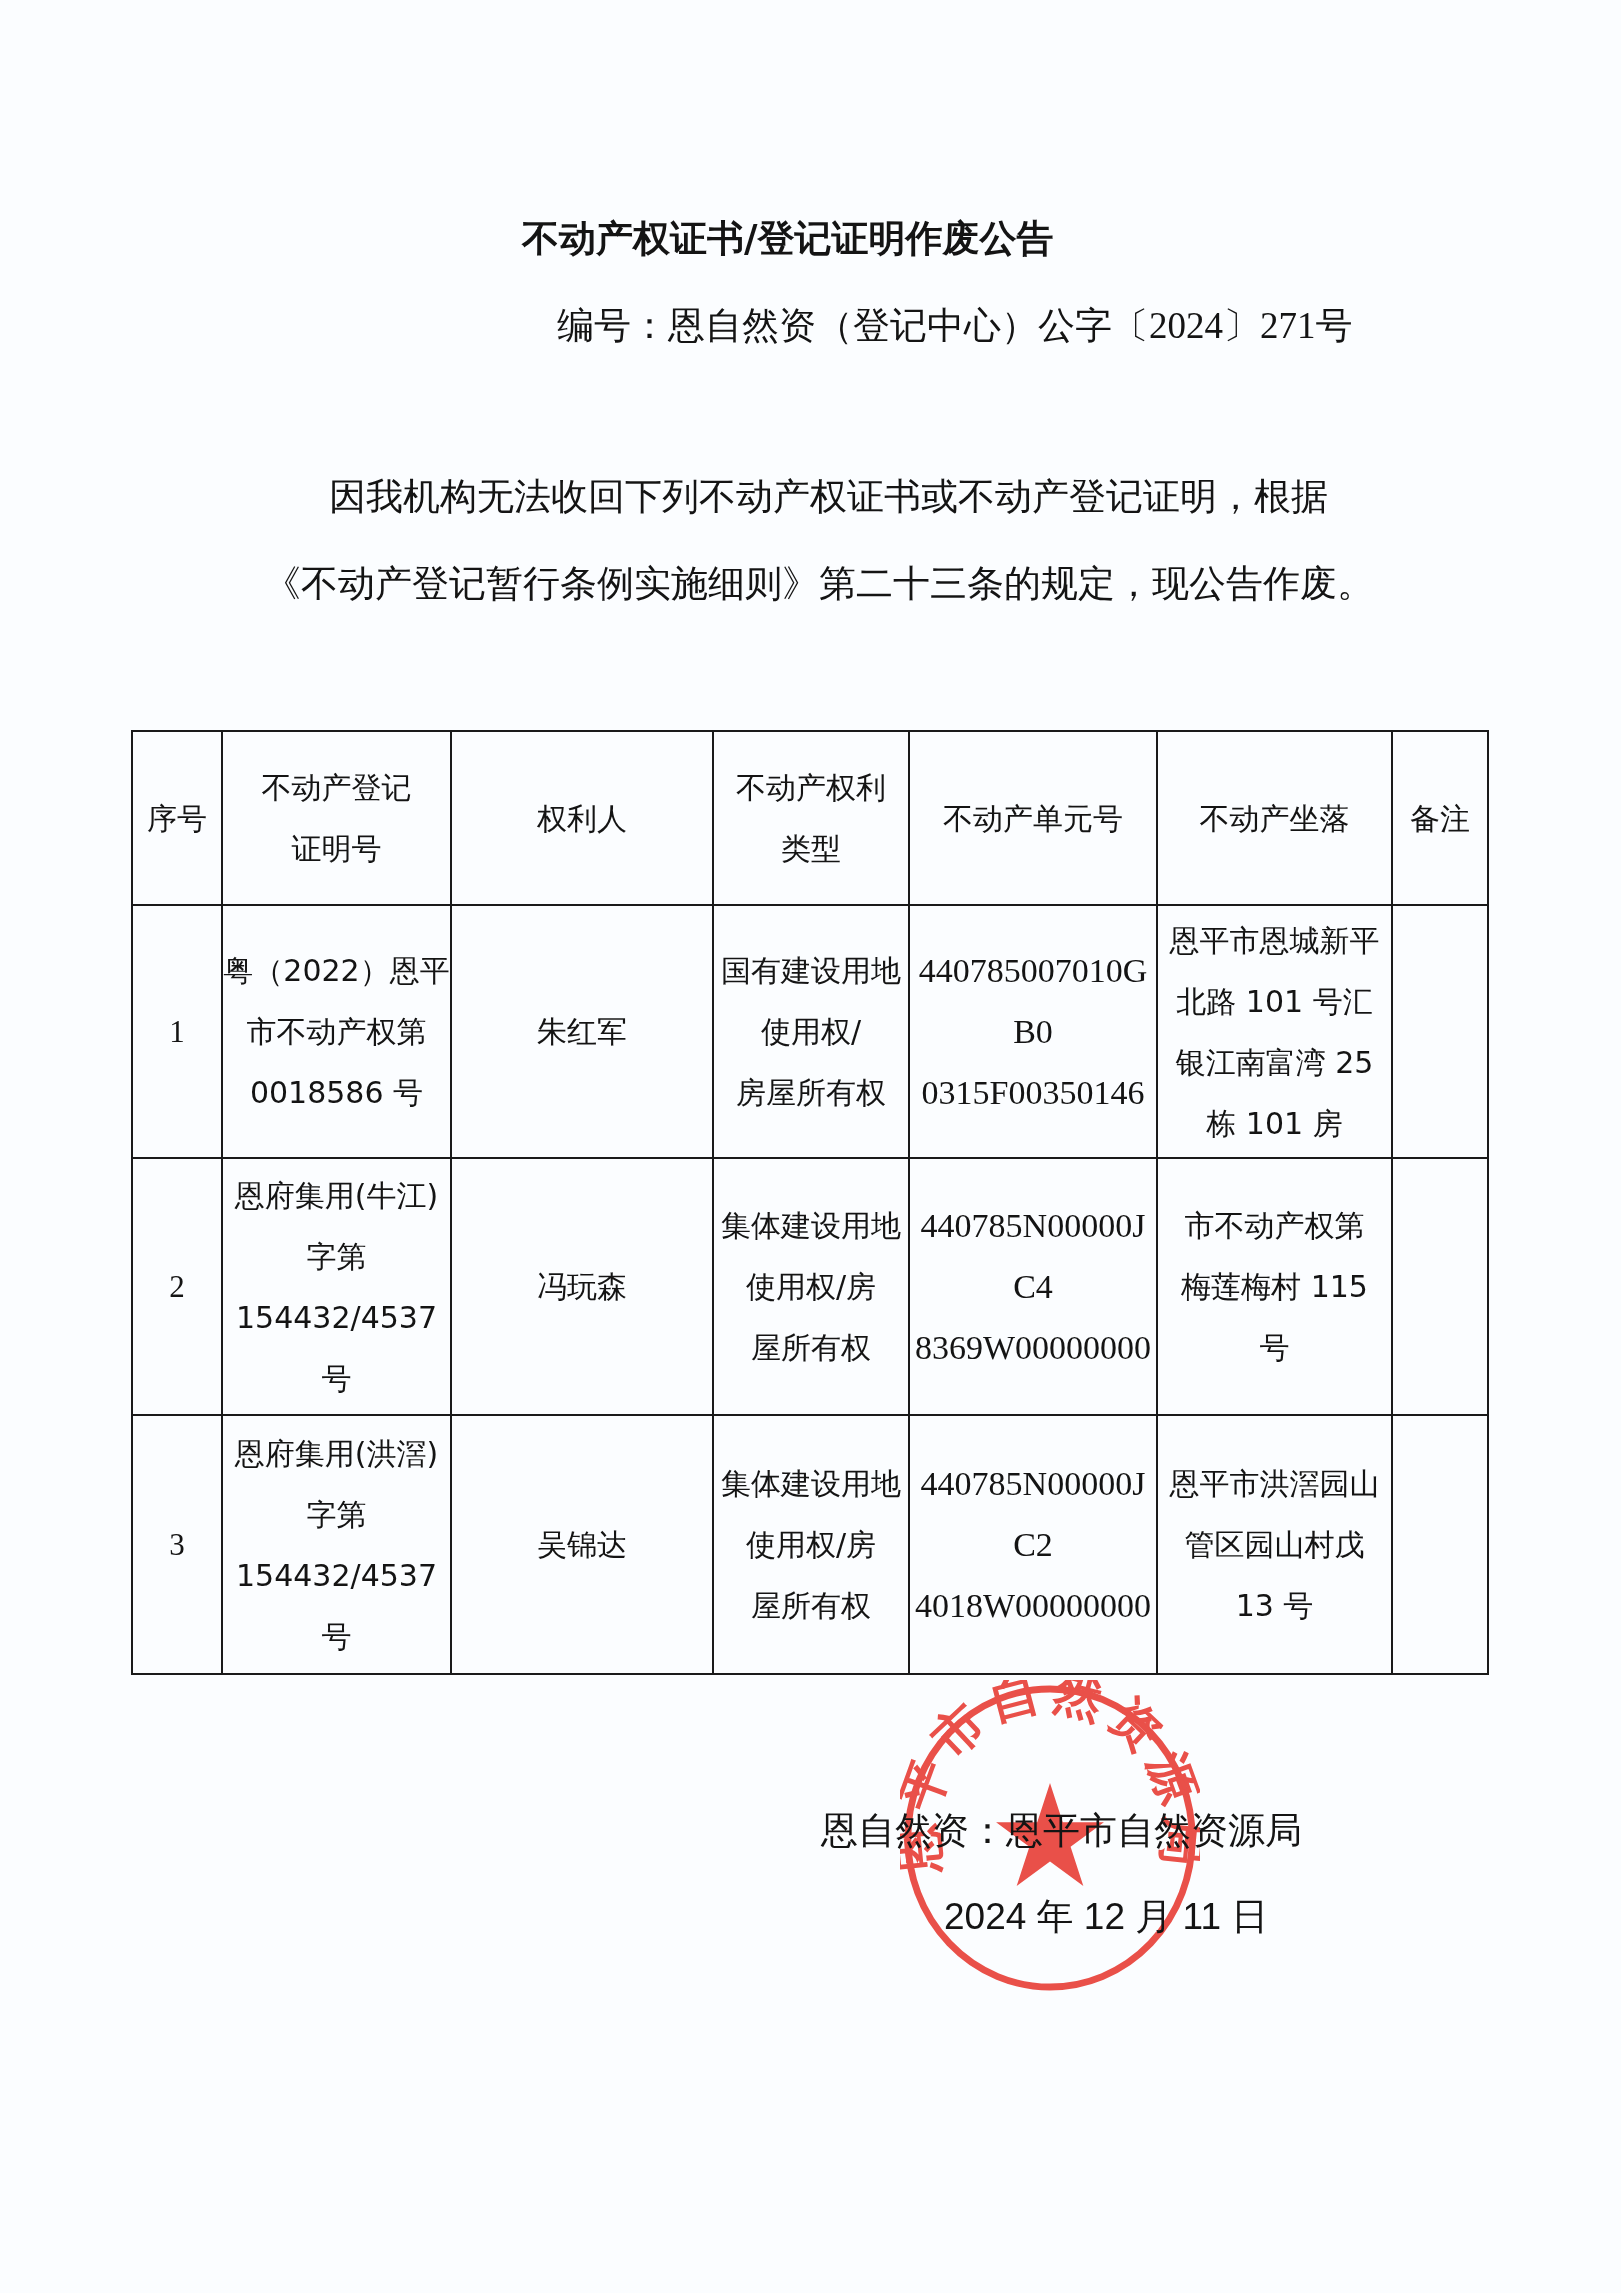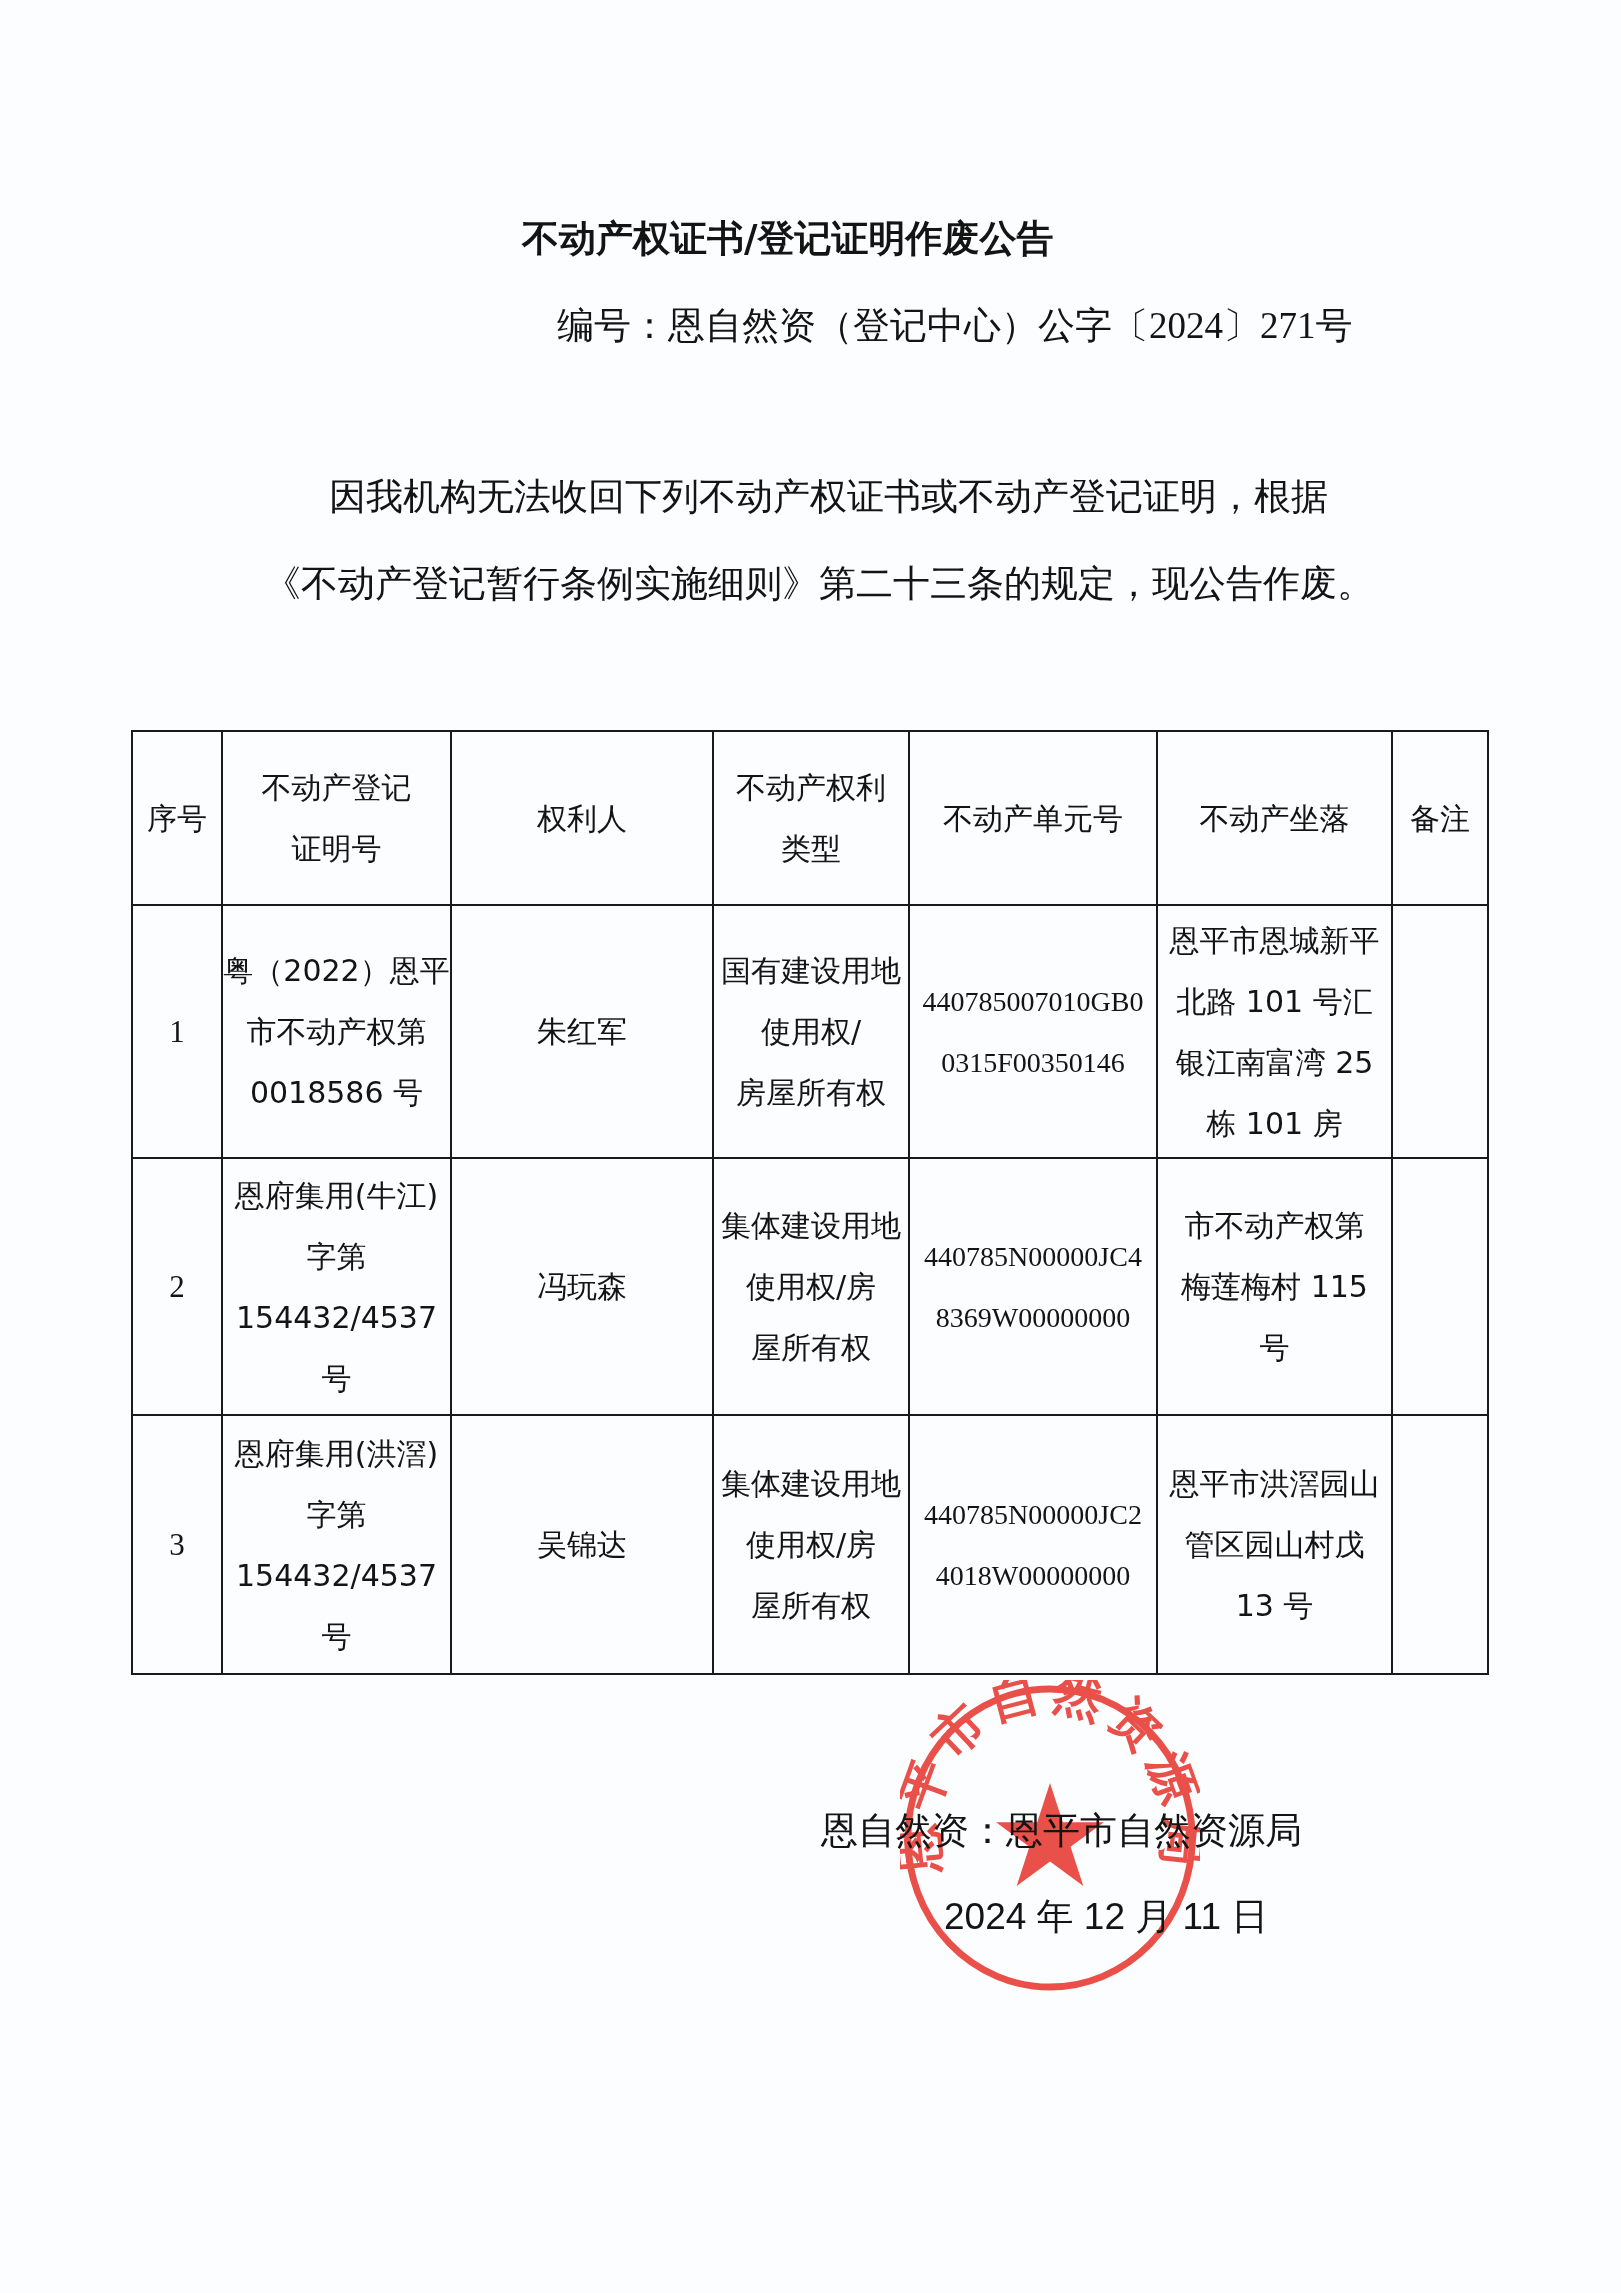--- a/index.html
+++ b/index.html
@@ -64,21 +64,21 @@
       padding: 0;
       font-weight: normal;
       overflow: hidden;
       word-break: break-all;
     }
     table.records thead tr { height: 174px; }
     table.records tbody tr.r1 { height: 253px; }
     table.records tbody tr.r2 { height: 257px; }
     table.records tbody tr.r3 { height: 259px; }
     .serif { font-family: "Liberation Serif", "DejaVu Serif", serif; font-size: 31px; }
-    .mono-id { font-family: "Liberation Serif", "DejaVu Serif", serif; font-size: 28px; letter-spacing: 0px; }
+    .mono-id { font-family: "Liberation Serif", "DejaVu Serif", serif; font-size: 34px; letter-spacing: 0px; }
     .cell-lines span { display: block; }
 
     .signature {
       position: absolute;
       left: 821px;
       top: 1806px;
       font-size: 37px;
       white-space: nowrap;
       font-family: "DejaVu Sans", "Liberation Sans", sans-serif;
       z-index: 2;

